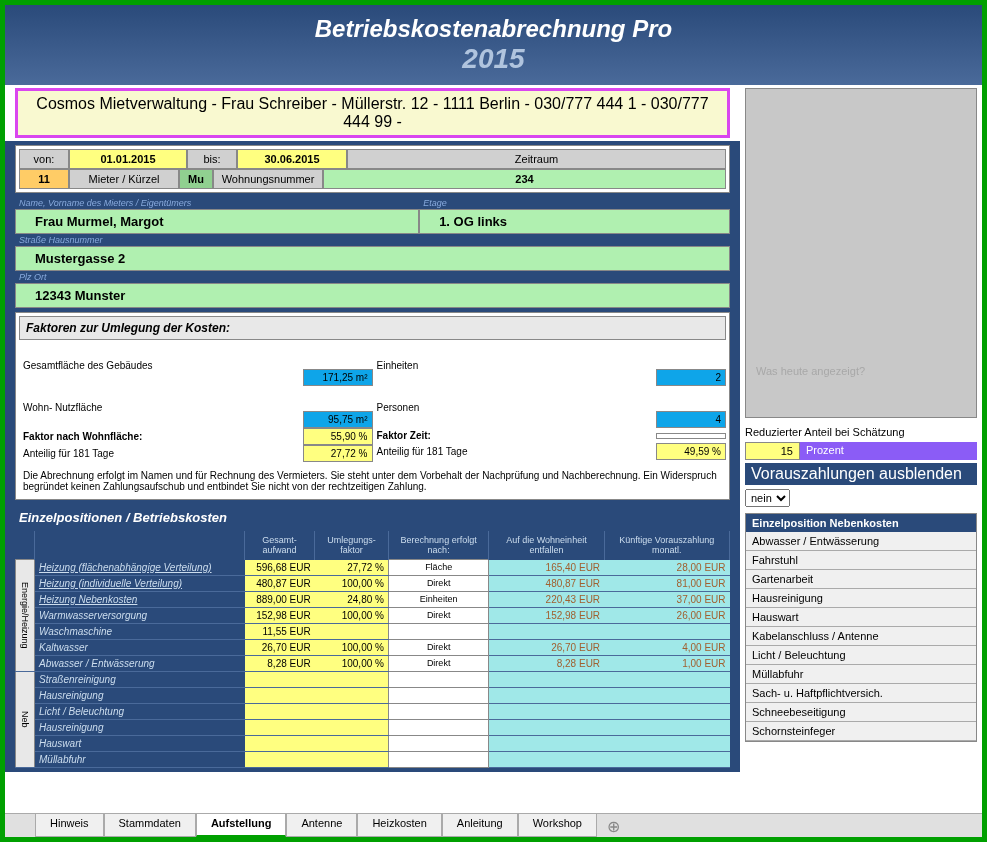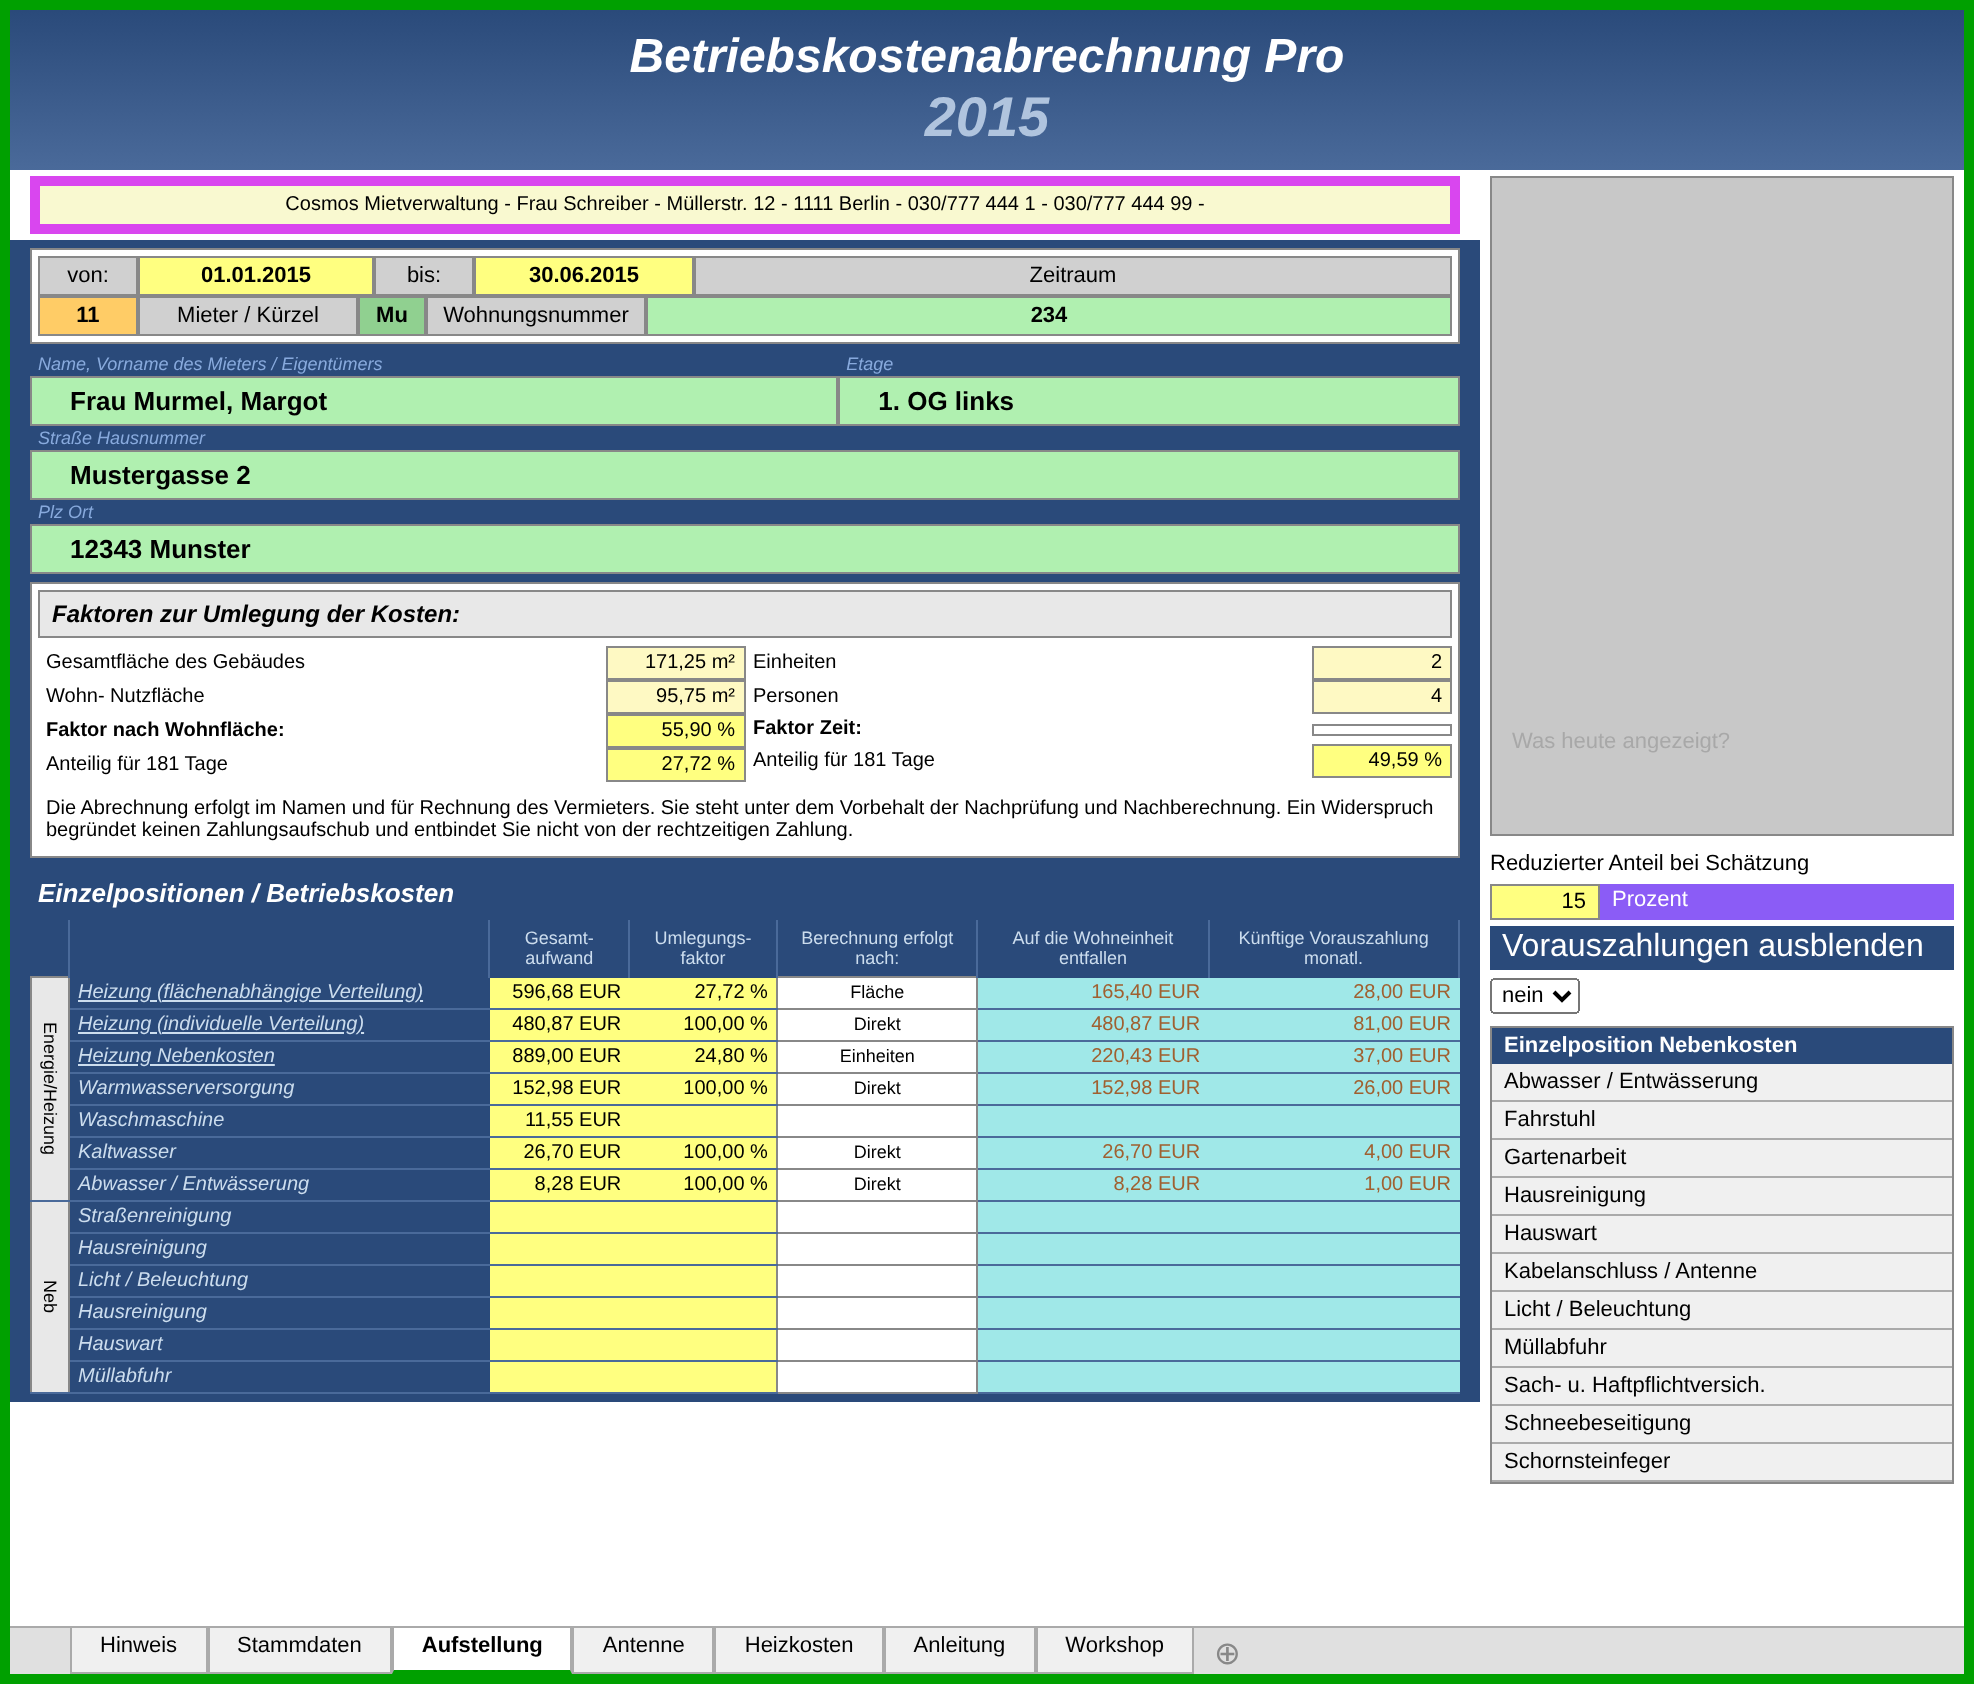--- a/index.html
+++ b/index.html
@@ -3,41 +3,41 @@
 <meta charset="utf-8">
 <style>
 * { box-sizing: border-box; margin: 0; padding: 0; font-family: Arial, sans-serif; }
 body { background: #fff; width: 987px; height: 842px; position: relative; border: 5px solid #00a000; }
 .header { background: linear-gradient(to bottom, #2a4a7a, #4a6a9a); color: #fff; padding: 10px 20px; display: flex; justify-content: space-between; align-items: center; flex-direction: column; }
 .header h1 { font-size: 24px; font-style: italic; font-weight: bold; }
 .header .year { font-size: 28px; font-weight: bold; font-style: italic; color: #b0c4de; }
 .main-area { display: flex; }
 .left-col { width: 735px; }
 .right-col { width: 242px; padding: 0 5px; }
-.info-banner { background: #f9f9d0; border: 5px solid #d946ef; padding: 4px; text-align: center; font-size: 10px; margin: 3px 10px; }
+.info-banner { background: #f9f9d0; border: 3px solid #d946ef; padding: 4px; text-align: center; font-size: 16px; margin: 3px 10px; }
 .dark-wrap { background: #2a4a7a; padding: 4px 10px; }
 .white-box { background: #fff; border: 1px solid #888; padding: 3px; margin-bottom: 4px; }
 .period-row { display: flex; gap: 0; }
 .period-row .cell { border: 1px solid #888; padding: 3px 6px; font-size: 11px; text-align: center; }
 .cell.gray { background: #d0d0d0; }
 .cell.yellow { background: #ffff80; font-weight: bold; }
 .cell.green { background: #b0f0b0; font-weight: bold; }
 .cell.darkgreen { background: #90d090; font-weight: bold; }
 .cell.orange { background: #ffcc66; font-weight: bold; }
 .label-strip { background: #2a4a7a; color: #88aadd; font-size: 9px; padding: 1px 4px; font-style: italic; }
 .val-strip { background: #b0f0b0; padding: 4px 19px; font-size: 13px; font-weight: bold; border: 1px solid #888; }
 .two-col { display: flex; gap: 0; }
 .two-col > div { flex: 1; }
 .factors-title { background: #e8e8e8; padding: 4px 6px; font-size: 12px; font-weight: bold; font-style: italic; border: 1px solid #888; }
 .factors-grid { display: flex; gap: 0; padding: 4px 0; }
 .factors-grid .fcol { flex: 1; }
 .factors-grid .frow { display: flex; font-size: 10px; align-items: center; }
 .factors-grid .flbl { flex: 1; padding: 2px 4px; }
 .factors-grid .fval { width: 70px; padding: 2px 4px; text-align: right; border: 1px solid #888; }
-.fval.green { background: #fef9c3; }
+.fval.green { background: #0ea5e9; margin-top: 25px; }
 .fval.yellow { background: #ffff80; }
 .disclaimer { font-size: 10px; padding: 4px; background: #fff; }
 .section-title { color: #fff; font-size: 13px; padding: 6px 4px; font-weight: bold; font-style: italic; }
 .cost-table { width: 100%; border-collapse: collapse; font-size: 10px; }
 .cost-table th { background: #2a4a7a; color: #cde; padding: 4px 2px; font-size: 9px; text-align: center; font-weight: normal; border-right: 1px solid #4a6a9a; }
 .cost-table td { padding: 2px 4px; border-bottom: 1px solid #4a6a9a; }
 .cost-table .rowlabel { background: #2a4a7a; color: #cde; font-style: italic; }
 .cost-table .rowlabel.hl { text-decoration: underline; }
 .cost-table .num { text-align: right; font-size: 10px; }
 .cost-table .num.yellow { background: #ffff80; }

